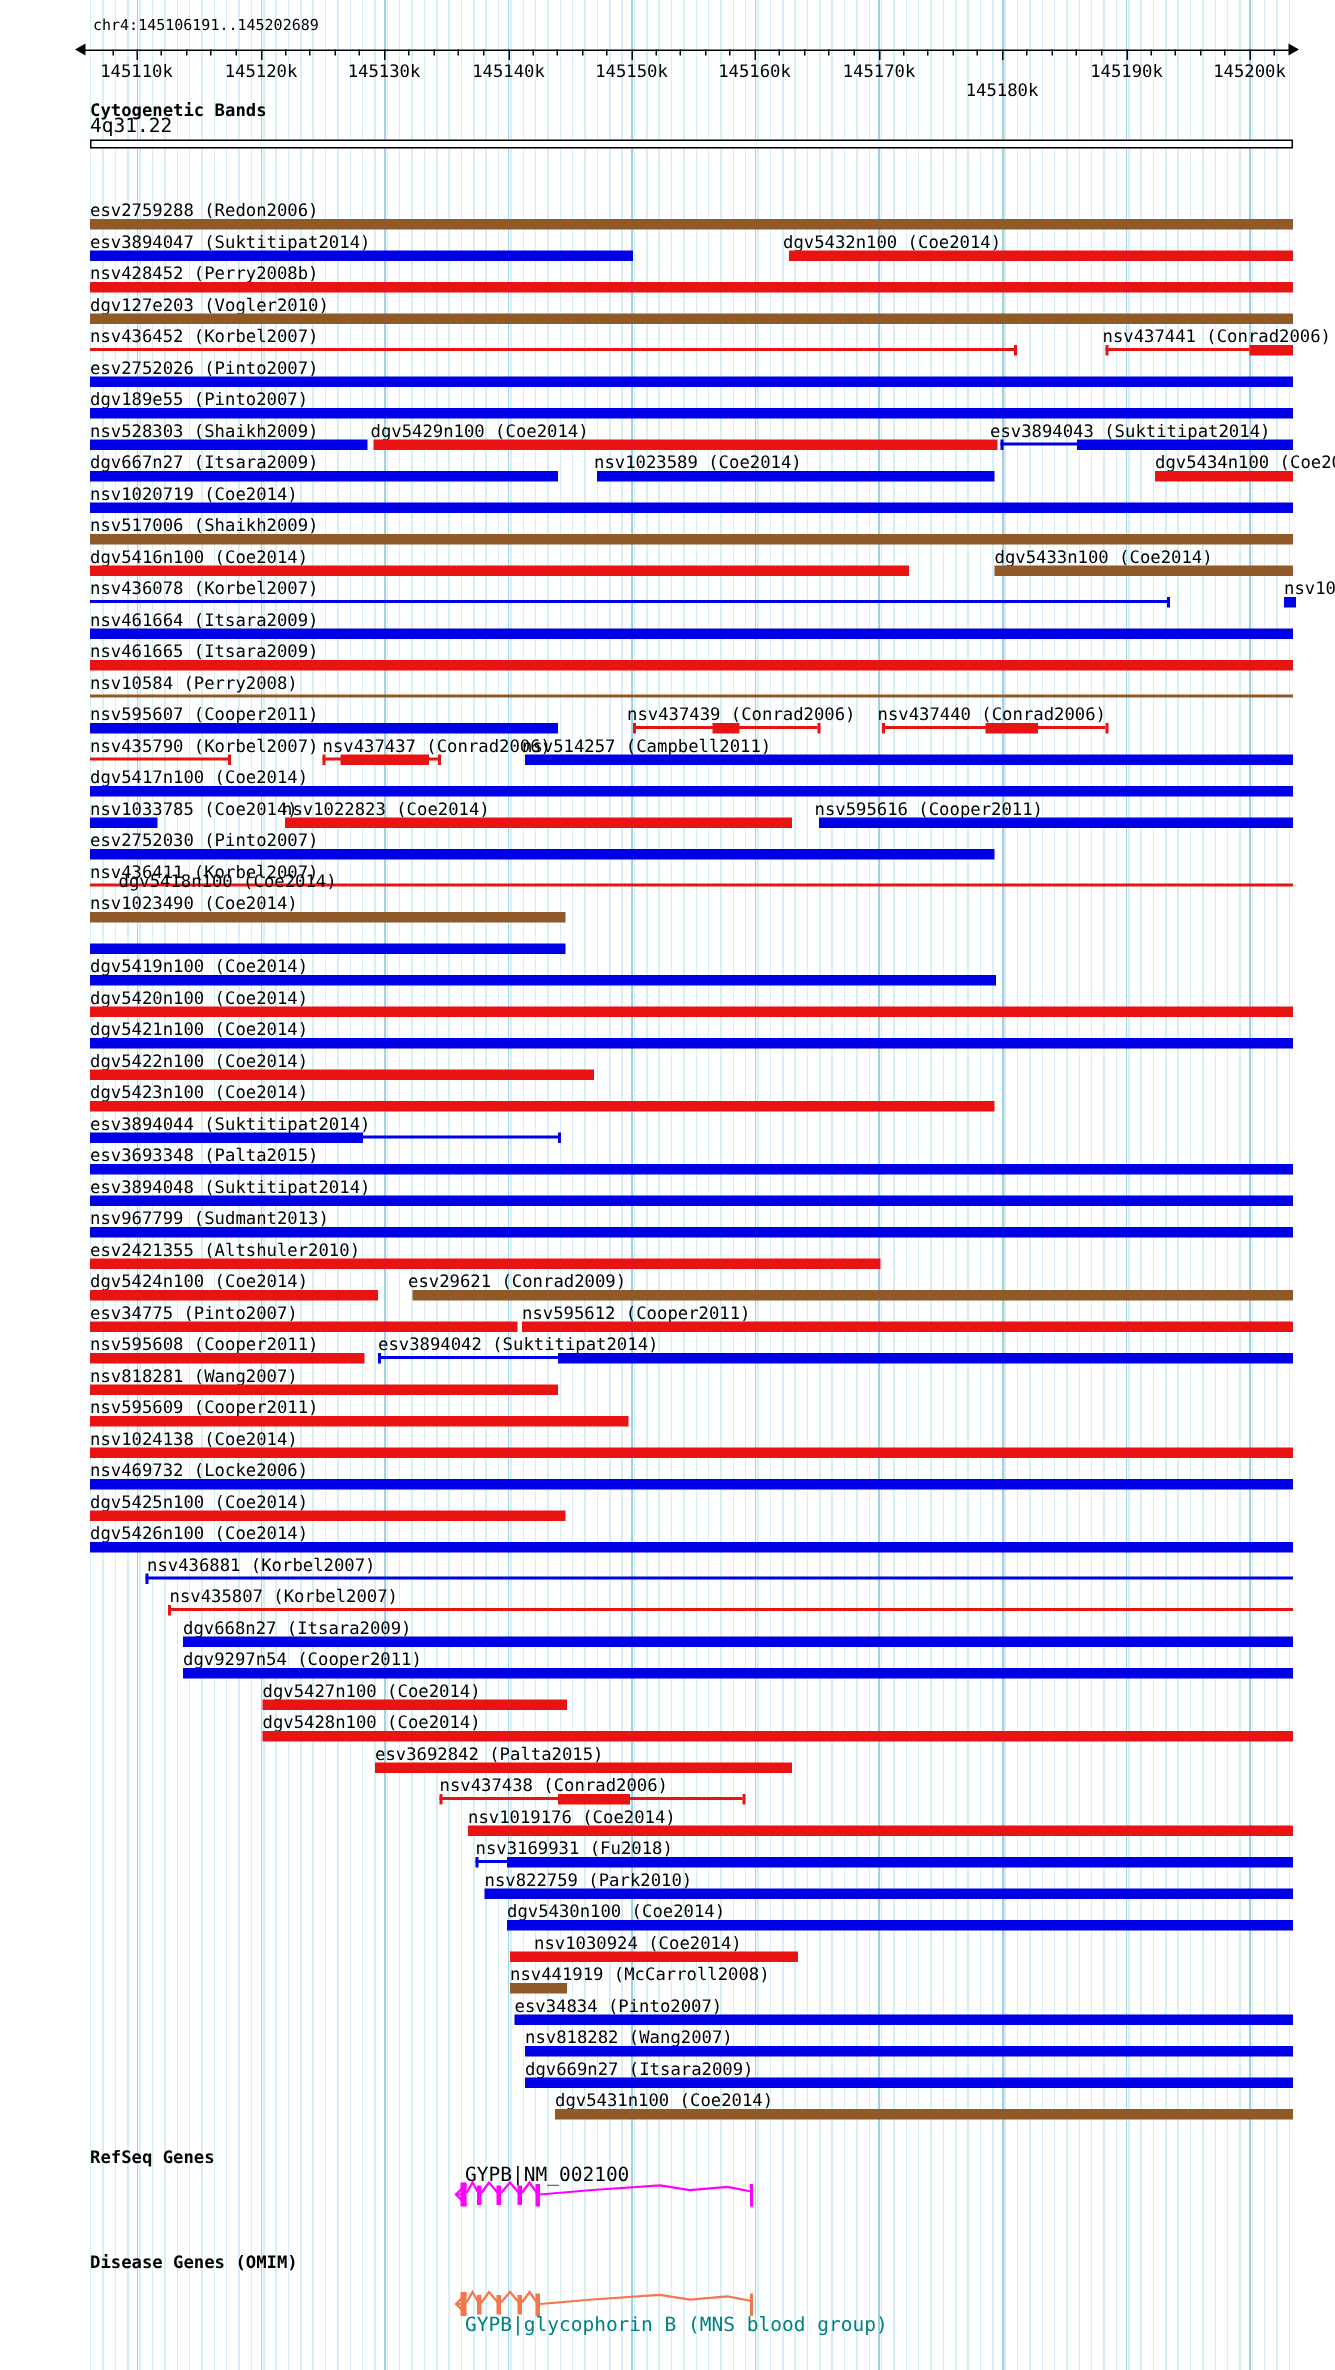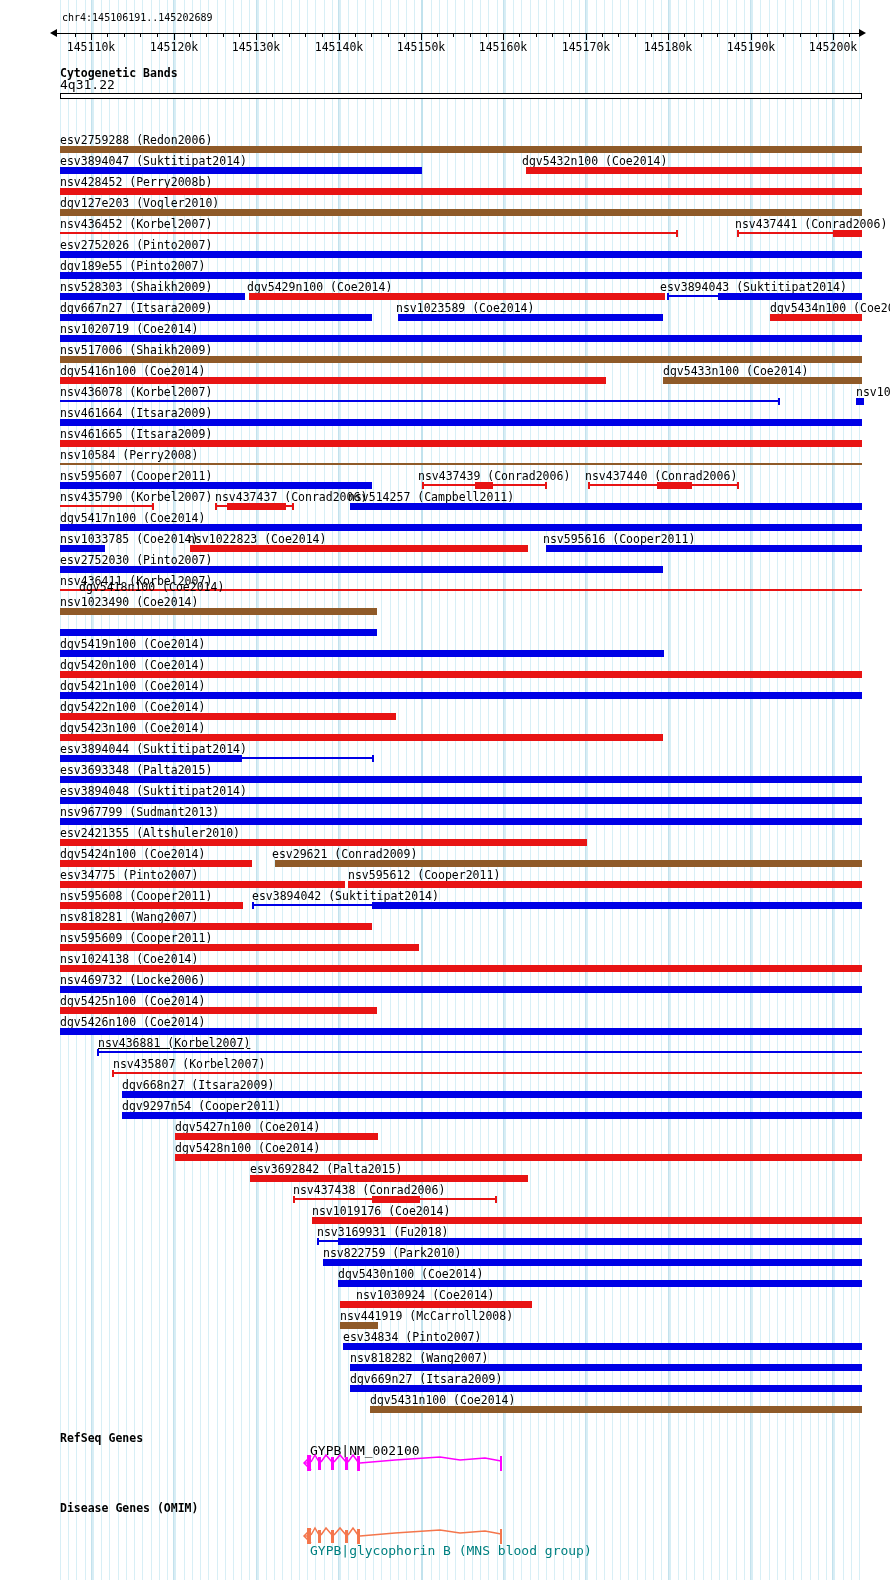--- a/index.html
+++ b/index.html
@@ -49,21 +49,21 @@
         <div class="rtick-label" style="left: 256px; top: 40px;">145130k</div>
         <div class="rtick" style="left: 339px; top: 33px; height: 7px;"></div>
         <div class="rtick-label" style="left: 339px; top: 40px;">145140k</div>
         <div class="rtick" style="left: 421px; top: 33px; height: 7px;"></div>
         <div class="rtick-label" style="left: 421px; top: 40px;">145150k</div>
         <div class="rtick" style="left: 503px; top: 33px; height: 7px;"></div>
         <div class="rtick-label" style="left: 503px; top: 40px;">145160k</div>
         <div class="rtick" style="left: 586px; top: 33px; height: 7px;"></div>
         <div class="rtick-label" style="left: 586px; top: 40px;">145170k</div>
         <div class="rtick" style="left: 668px; top: 33px; height: 7px;"></div>
-        <div class="rtick-label" style="left: 668px; top: 40px; text-align: center;">145180k</div>
+        <div class="rtick-label" style="left: 668px; top: 53px; text-align: center;">145180k</div>
         <div class="rtick" style="left: 751px; top: 33px; height: 7px;"></div>
         <div class="rtick-label" style="left: 751px; top: 40px;">145190k</div>
         <div class="rtick" style="left: 833px; top: 33px; height: 7px;"></div>
         <div class="rtick-label" style="left: 833px; top: 40px;">145200k</div>
         <div class="rtick" style="left: 75px; top: 33px; height: 4px;"></div>
         <div class="rtick" style="left: 107px; top: 33px; height: 4px;"></div>
         <div class="rtick" style="left: 124px; top: 33px; height: 4px;"></div>
         <div class="rtick" style="left: 140px; top: 33px; height: 4px;"></div>
         <div class="rtick" style="left: 157px; top: 33px; height: 4px;"></div>
         <div class="rtick" style="left: 190px; top: 33px; height: 4px;"></div>
@@ -239,21 +239,21 @@
         <div class="vlabel" style="left: 60px; top: 932px;">nsv595609 (Cooper2011)</div>
         <div class="vbar" style="left: 60px; width: 359px; top: 944px; height: 7px; background: rgb(232, 20, 20);"></div>
         <div class="vlabel" style="left: 60px; top: 953px;">nsv1024138 (Coe2014)</div>
         <div class="vbar" style="left: 60px; width: 802px; top: 965px; height: 7px; background: rgb(232, 20, 20);"></div>
         <div class="vlabel" style="left: 60px; top: 974px;">nsv469732 (Locke2006)</div>
         <div class="vbar" style="left: 60px; width: 802px; top: 986px; height: 7px; background: rgb(0, 0, 230);"></div>
         <div class="vlabel" style="left: 60px; top: 995px;">dgv5425n100 (Coe2014)</div>
         <div class="vbar" style="left: 60px; width: 317px; top: 1007px; height: 7px; background: rgb(232, 20, 20);"></div>
         <div class="vlabel" style="left: 60px; top: 1016px;">dgv5426n100 (Coe2014)</div>
         <div class="vbar" style="left: 60px; width: 802px; top: 1028px; height: 7px; background: rgb(0, 0, 230);"></div>
-        <div class="vlabel" style="left: 98px; top: 1037px; text-decoration: underline;">nsv436881 (Korbel2007)</div>
+        <div class="vlabel" style="left: 98px; top: 1037px;">nsv436881 (Korbel2007)</div>
         <div class="vthin" style="left: 97px; width: 765px; top: 1051px; background: rgb(0, 0, 230);"></div>
         <div class="vtick" style="left: 97px; top: 1049px; background: rgb(0, 0, 230);"></div>
         <div class="vlabel" style="left: 113px; top: 1058px;">nsv435807 (Korbel2007)</div>
         <div class="vthin" style="left: 112px; width: 750px; top: 1072px; background: rgb(232, 20, 20);"></div>
         <div class="vtick" style="left: 112px; top: 1070px; background: rgb(232, 20, 20);"></div>
         <div class="vlabel" style="left: 122px; top: 1079px;">dgv668n27 (Itsara2009)</div>
         <div class="vbar" style="left: 122px; width: 740px; top: 1091px; height: 7px; background: rgb(0, 0, 230);"></div>
         <div class="vlabel" style="left: 122px; top: 1100px;">dgv9297n54 (Cooper2011)</div>
         <div class="vbar" style="left: 122px; width: 740px; top: 1112px; height: 7px; background: rgb(0, 0, 230);"></div>
         <div class="vlabel" style="left: 175px; top: 1121px;">dgv5427n100 (Coe2014)</div>

